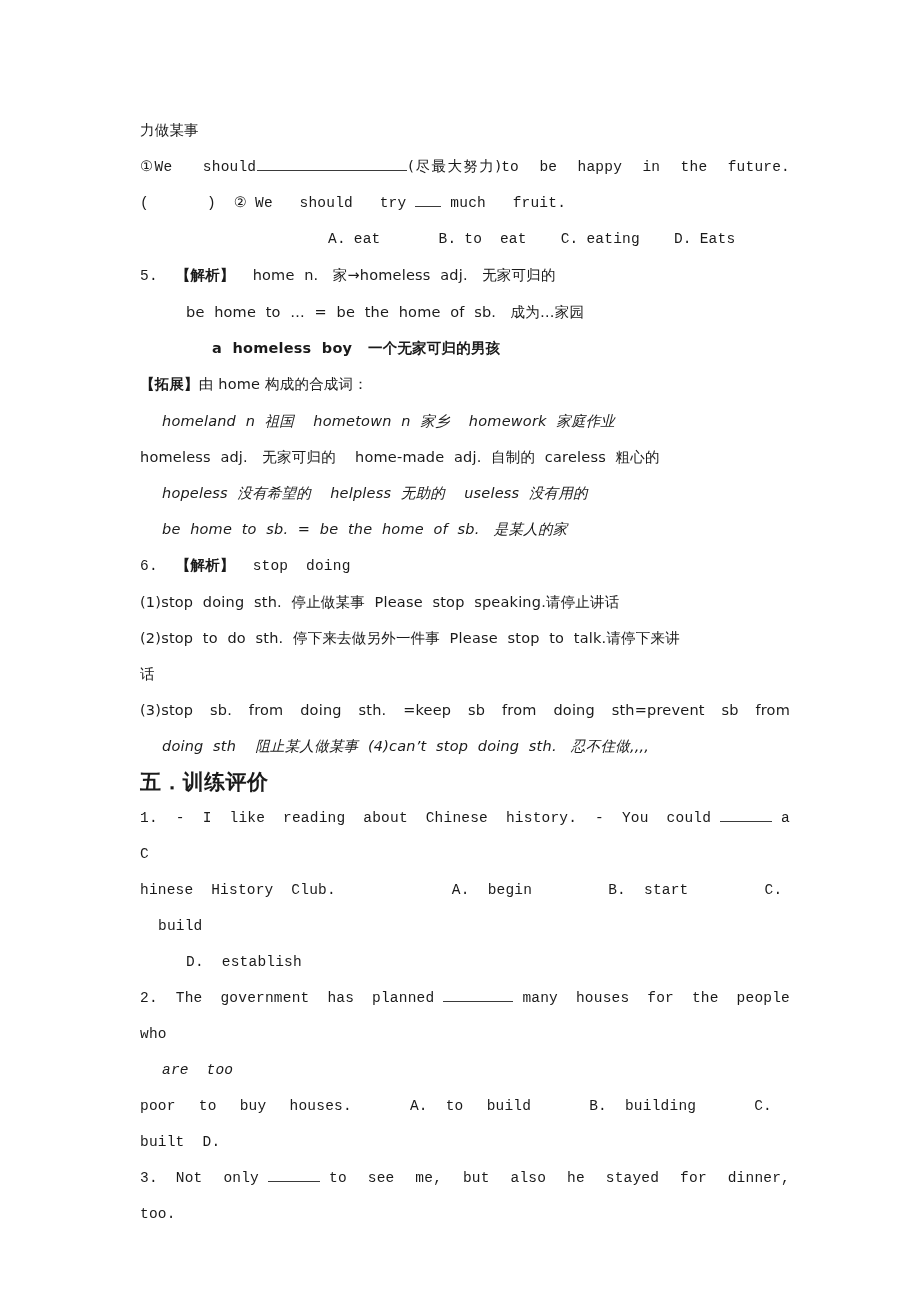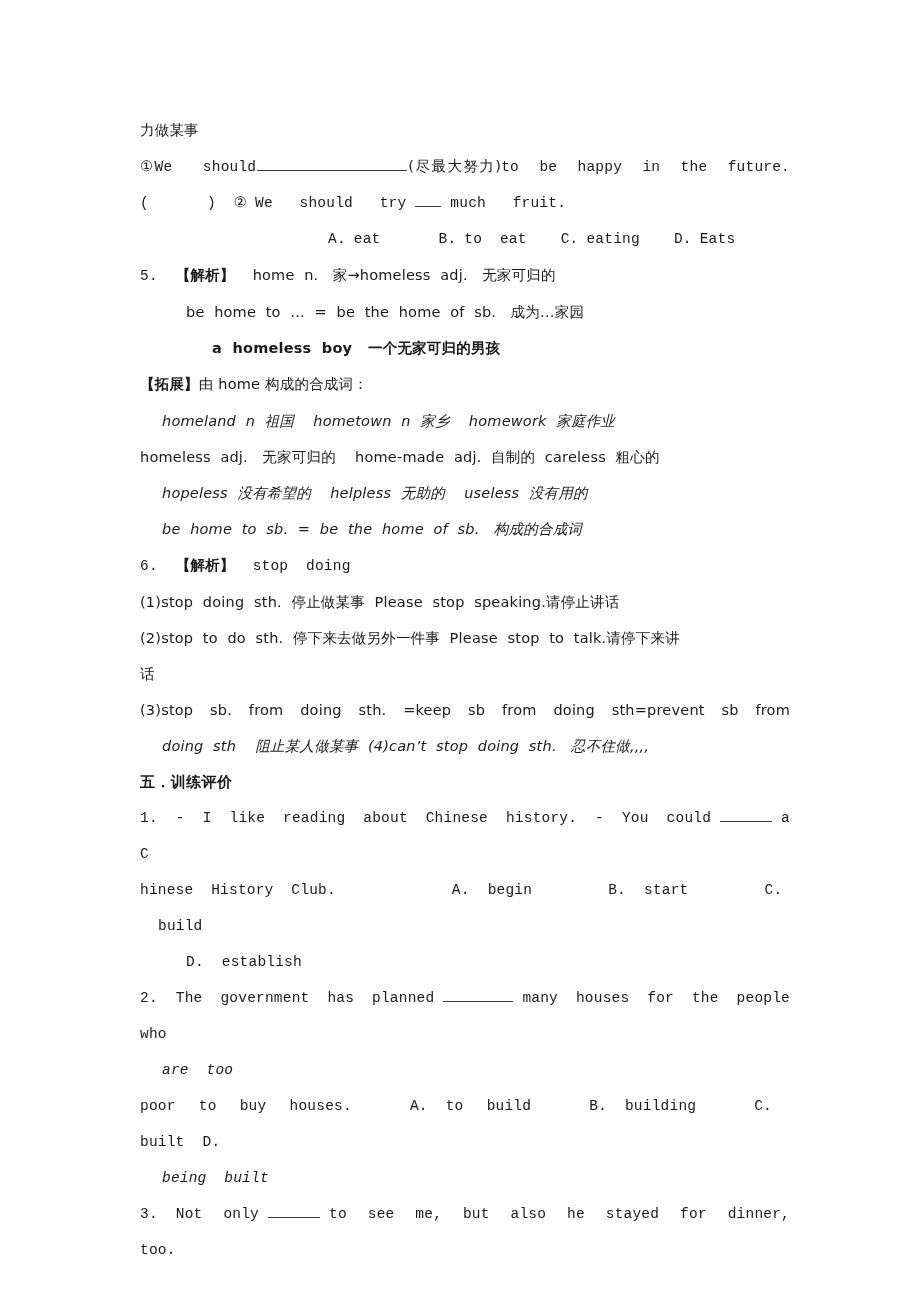--- a/index.html
+++ b/index.html
@@ -44,21 +44,21 @@
     font-size: 14.5px;
   }
   .cjkb {
     font-family: "DejaVu Sans", "Liberation Sans", sans-serif;
     font-size: 14.5px;
     font-weight: bold;
     margin-top: 44px;
   }
   .heading {
     font-family: "DejaVu Sans", "Liberation Sans", sans-serif;
-    font-size: 15px;
+    font-size: 21px;
     font-weight: bold;
     line-height: 36px;
     letter-spacing: 0.4px;
   }
   .ind1 { padding-left: 22px; font-style: italic; }
   .ind2 { padding-left: 46px; }
   .ind3 { padding-left: 72px; font-weight: bold; }
   .ind5 { padding-left: 188px; }
   .gap { height: 36px; }
   
@@ -96,21 +96,21 @@
 
     <div class="ln left ind2 cjk">be  home  to  …  =  be  the  home  of  sb.   成为…家园</div>
 
     <div class="ln left ind3 cjk">a  homeless  boy   一个无家可归的男孩</div>
 
     <div class="ln left"><span class="cjkb">【拓展】</span><span class="cjk">由 home 构成的合成词：</span></div>
 
     <div class="ln left ind1 cjk">homeland  n  祖国    hometown  n  家乡    homework  家庭作业</div>
     <div class="ln left cjk">homeless  adj.   无家可归的    home-made  adj.  自制的  careless  粗心的</div>
     <div class="ln left ind1 cjk">hopeless  没有希望的    helpless  无助的    useless  没有用的</div>
-    <div class="ln left ind1 cjk">be  home  to  sb.  =  be  the  home  of  sb.   构成的合成词</div>
+    <div class="ln left ind1 cjk">be  home  to  sb.  =  be  the  home  of  sb.   是某人的家</div>
 
     <div class="ln left"><span>6.</span><span class="sp-m"></span><span class="cjkb">【解析】</span><span class="sp-m"></span><span>stop  doing</span></div>
 
     <div class="ln left cjk">(1)stop  doing  sth.  停止做某事  Please  stop  speaking.请停止讲话</div>
     <div class="ln left cjk">(2)stop  to  do  sth.  停下来去做另外一件事  Please  stop  to  talk.请停下来讲</div>
     <div class="ln left cjk">话</div>
     <div class="ln just cjk">(3)stop  sb.  from  doing  sth.  =keep  sb  from  doing  sth=prevent  sb  from</div>
     <div class="ln left ind1 cjk">doing  sth    阻止某人做某事  (4)can’t  stop  doing  sth.   忍不住做,,,,</div>
 
     <div class="heading">五．训练评价</div>
@@ -120,20 +120,19 @@
     <div class="ln left"><span>hinese  History  Club.</span><span class="sp-xl"></span><span class="sp-xl"></span><span>A.</span><span class="sp-m"></span><span>begin</span><span class="sp-xl"></span><span class="sp-m"></span><span>B.</span><span class="sp-m"></span><span>start</span><span class="sp-xl"></span><span class="sp-m"></span><span>C.</span><span class="sp-m"></span><span>build</span></div>
 
     <div class="ln left ind2"><span>D.</span><span class="sp-m"></span><span>establish</span></div>
 
     <div class="ln just"><span>2.</span><span class="sp-m"></span><span>The  government  has  planned</span><span class="sp-s"></span><span class="blank b-lg"></span><span class="sp-s"></span><span>many  houses  for  the  people  who</span></div>
 
     <div class="ln left ind1">are  too</div>
 
     <div class="ln just"><span>poor  to  buy  houses.</span><span class="sp-xl"></span><span>A.</span><span class="sp-m"></span><span>to  build</span><span class="sp-xl"></span><span>B.</span><span class="sp-m"></span><span>building</span><span class="sp-xl"></span><span>C.</span><span class="sp-m"></span><span>built</span><span class="sp-m"></span><span>D.</span></div>
 
-    <div class="ln left ind1">being  built</div>
 
     <div class="ln just"><span>3.</span><span class="sp-m"></span><span>Not  only</span><span class="sp-s"></span><span class="blank b-md"></span><span class="sp-s"></span><span>to  see  me,  but  also  he  stayed  for  dinner,  too.</span></div>
 
     <div class="gap"></div>
 
   </div>
 </div>
 
 </body></html>

